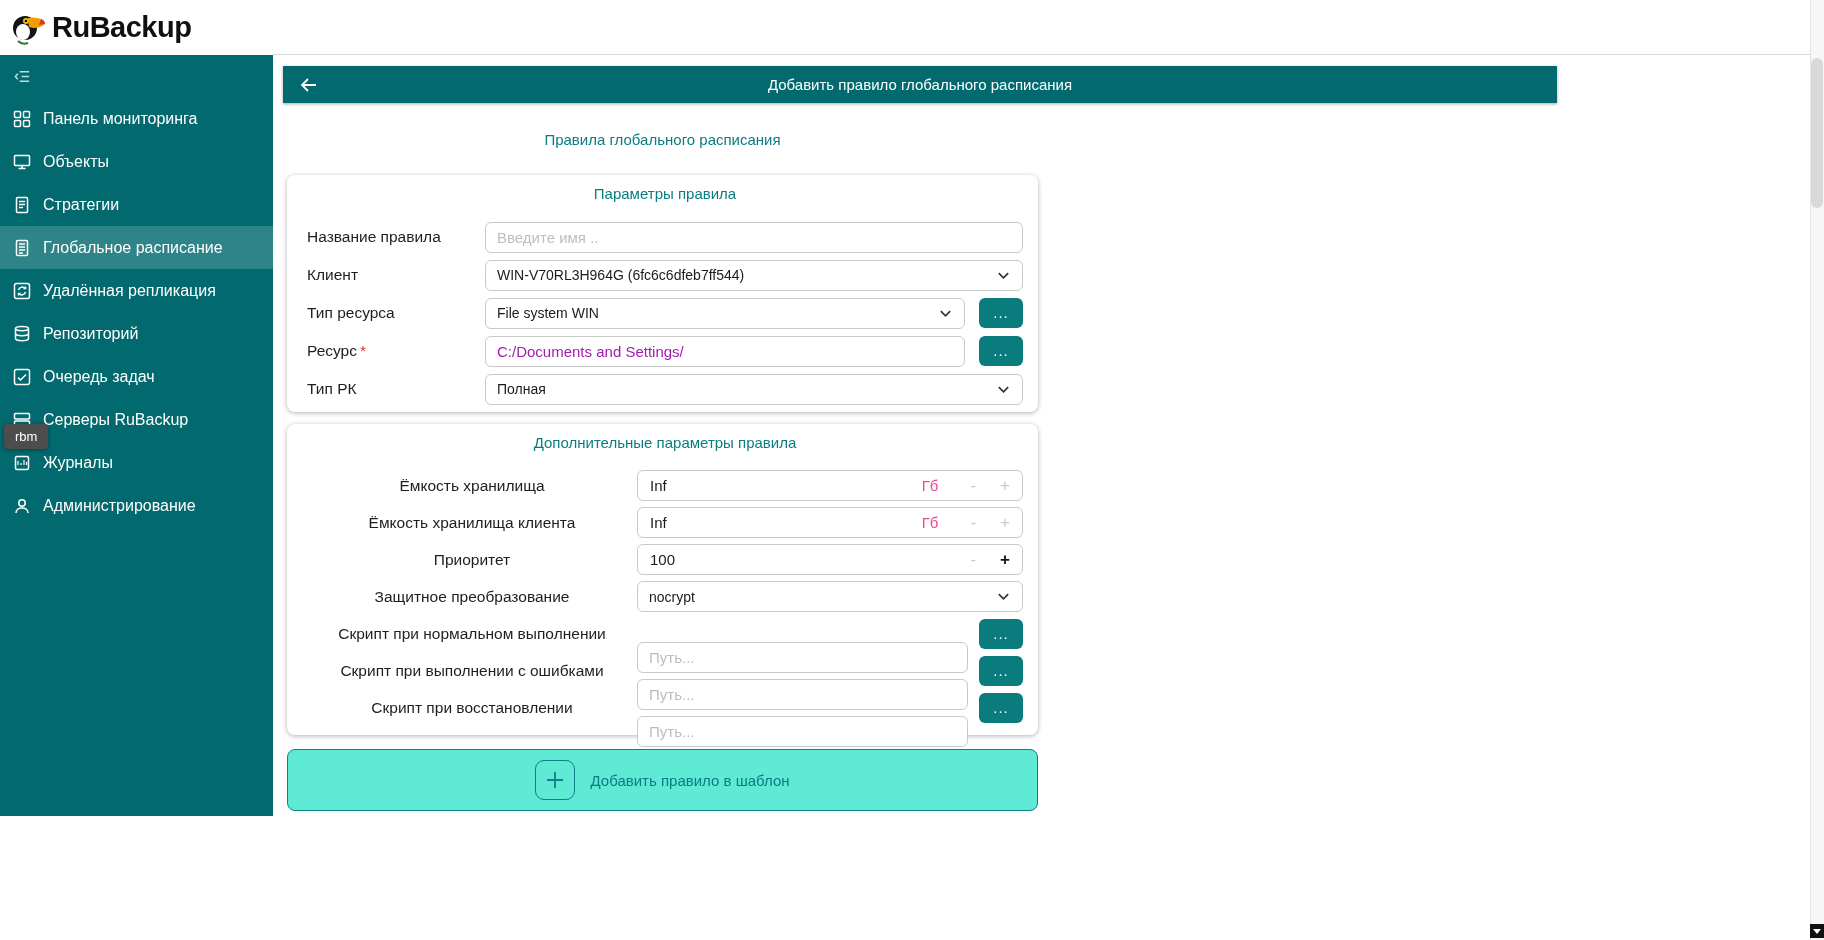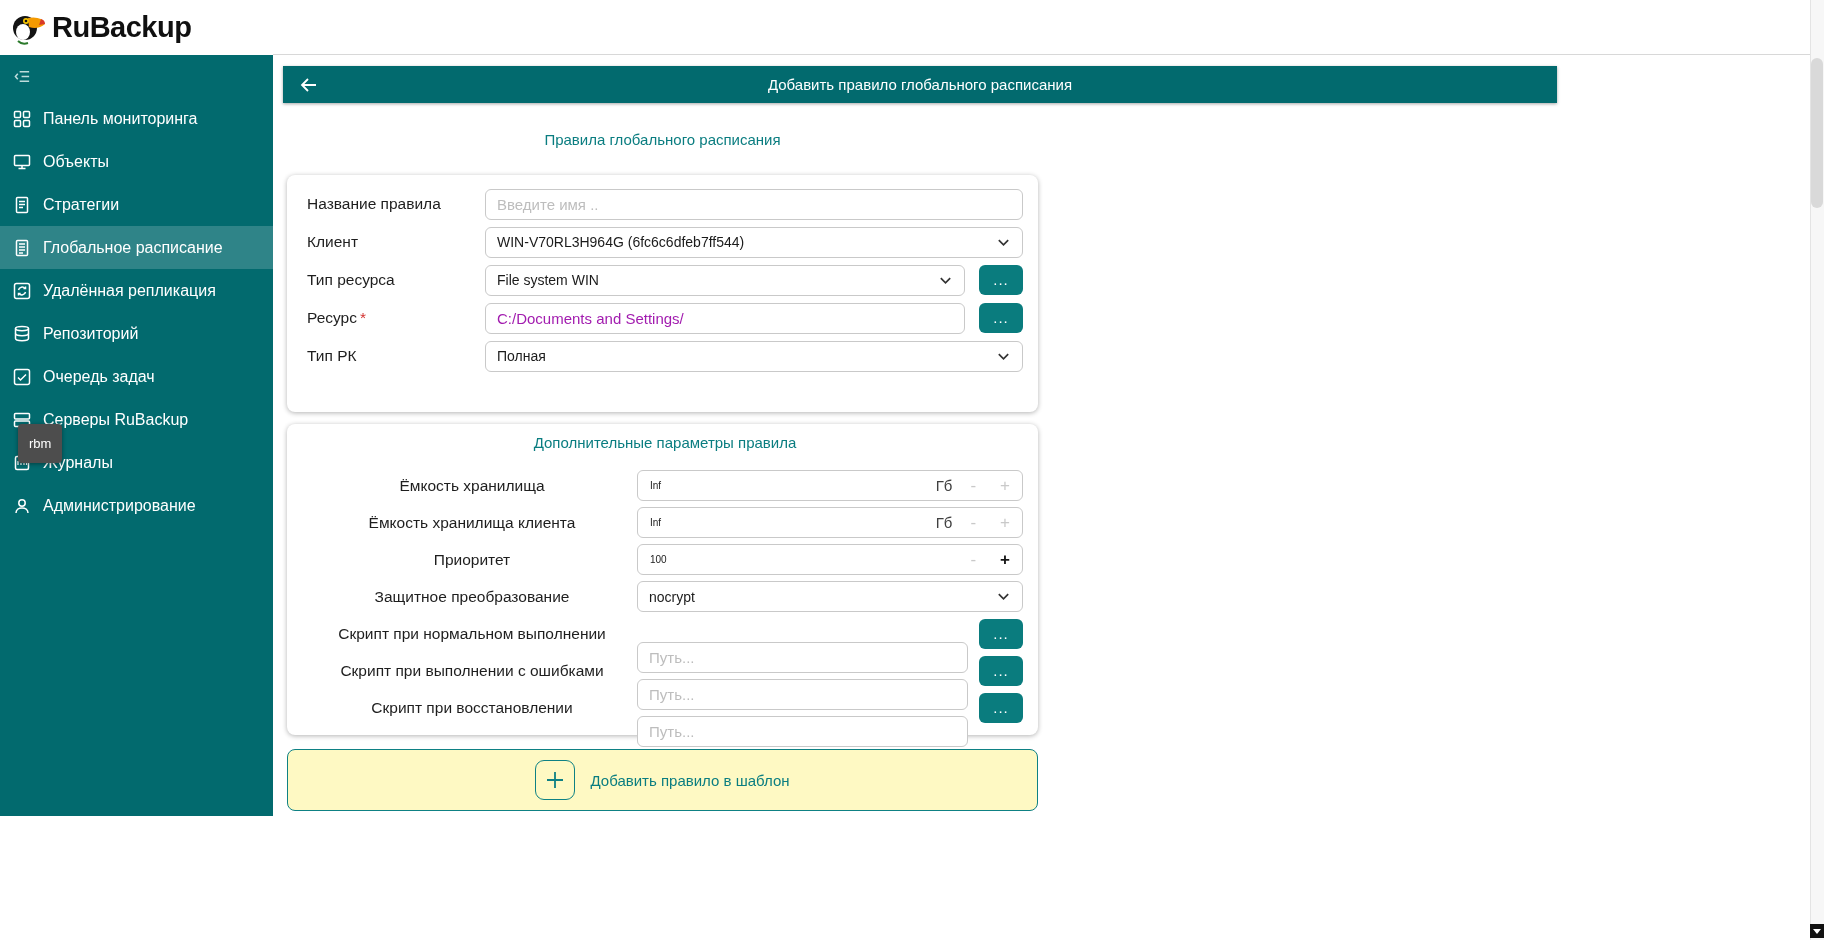--- a/index.html
+++ b/index.html
@@ -12,22 +12,22 @@
   .logo-strip { height:55px; background:#fff; display:flex; align-items:center;
                 padding-left:8px; gap:4px; }
   .brand { font-size:29px; font-weight:800; color:#101010; letter-spacing:-0.5px; }
   .collapse-row { height:42px; display:flex; align-items:center; padding-left:14px; }
   .menu { }
   .menu-item { height:43px; display:flex; align-items:center; gap:11px;
                padding-left:12px; font-size:16px; cursor:pointer; white-space:nowrap; }
   .menu-item.active { background:rgba(255,255,255,0.18); }
   .mi-icon { width:20px; height:20px; flex:0 0 20px; display:flex;
              align-items:center; justify-content:center; }
-  .tooltip { position:absolute; left:18px; top:424px; background:#4d4d4d; color:#fff;
-             font-size:13px; padding:12px 11px; border-radius:4px;
+  .tooltip { position:absolute; left:4px; top:424px; background:#4d4d4d; color:#fff;
+             font-size:13px; padding:5px 11px; border-radius:4px;
              box-shadow:0 1px 4px rgba(0,0,0,.4); z-index:5; }
 
   
   .main { position:absolute; left:273px; top:0; right:2px; height:940px; background:#fff; }
   .topbar { height:55px; background:#fff; border-bottom:1px solid #d8d8d8; }
   .header-bar { position:absolute; left:10px; top:66px; width:1274px; height:37px;
                 background:#026a6e; color:#fff; display:flex; align-items:center;
                 box-shadow:0 1px 3px rgba(0,0,0,.35); }
   .back-btn { width:52px; height:37px; display:flex; align-items:center;
               justify-content:center; cursor:pointer; background:none; border:none; }
@@ -59,36 +59,36 @@
   .w-script { width:331px;margin-top:48px; }
 
   .selectbox { height:31px; border:1px solid #c9c9c9; border-radius:6px;
                display:flex; align-items:center; padding:0 11px; font-size:14px;
                color:#1b1b1b; cursor:pointer; background:#fff; }
   .selectbox .chev { margin-left:auto; display:flex; }
 
   .numbox { height:31px; border:1px solid #c9c9c9; border-radius:6px; display:flex;
             align-items:center; padding:0 12px; font-size:15px; color:#1b1b1b;
             background:#fff; }
-  .numbox .nval { border:none; outline:none; flex:1; font-size:10px; color:#1b1b1b;
+  .numbox .nval { border:none; outline:none; flex:1; font-size:15px; color:#1b1b1b;
                   font-family:inherit; min-width:0; background:transparent; }
-  .numbox .unit { color:#404040; margin-right:18px; }
+  .numbox .unit { color:#ec4899; margin-right:32px; }
   .step { cursor:pointer; font-size:17px; line-height:1; user-select:none; }
   .step.minus { color:#c9c9c9; margin-right:24px; }
   .step.plus  { color:#c9c9c9; }
   .step.plus.dark { color:#161616; font-weight:700; }
 
   .dots-btn { margin-left:auto; width:44px; height:30px; border:none; border-radius:6px;
               background:#0a7c7e; color:#fff; font-size:15px; letter-spacing:1px;
               cursor:pointer; line-height:22px; font-family:inherit; }
 
   .add-btn { position:absolute; left:14px; top:749px; width:751px; height:62px;
              border:1px solid #0e8184; border-radius:8px; display:flex;
              align-items:center; justify-content:center; gap:15px; cursor:pointer;
-             background:#fef9c3; }
+             background:#5eead4; }
   .plus-box { width:40px; height:40px; border:1.6px solid #0e8184; border-radius:9px;
               display:flex; align-items:center; justify-content:center; }
   .add-label { color:#0a7d80; font-size:15px; }
 
   
   .vscroll { position:absolute; right:0; top:0; width:14px; height:940px;
              background:#f7f7f7; border-left:1px solid #e4e4e4; }
   .vthumb { position:absolute; right:1px; top:58px; width:12px; height:150px;
             background:#d9d9d9; border-radius:6px; }
   .scroll-down { position:absolute; right:0; bottom:2px; width:14px; height:14px;
@@ -238,20 +238,21 @@
           <path d="M18 11H4M10 5l-6 6 6 6"></path>
         </svg>
       </span>
     </button>
     <div class="header-title">Добавить правило глобального расписания</div>
   </div>
 
   <div class="page-title">Правила глобального расписания</div>
 
   <section class="card card1">
+    <div class="card-title">Параметры правила</div>
 
     <div class="frow">
       <span class="flabel">Название правила</span>
       <input class="tinput w-full" type="text" placeholder="Введите имя .." style="">
     </div>
 
     <div class="frow">
       <span class="flabel">Клиент</span>
       <div class="selectbox w-full">
         <span>WIN-V70RL3H964G (6fc6c6dfeb7ff544)</span>

